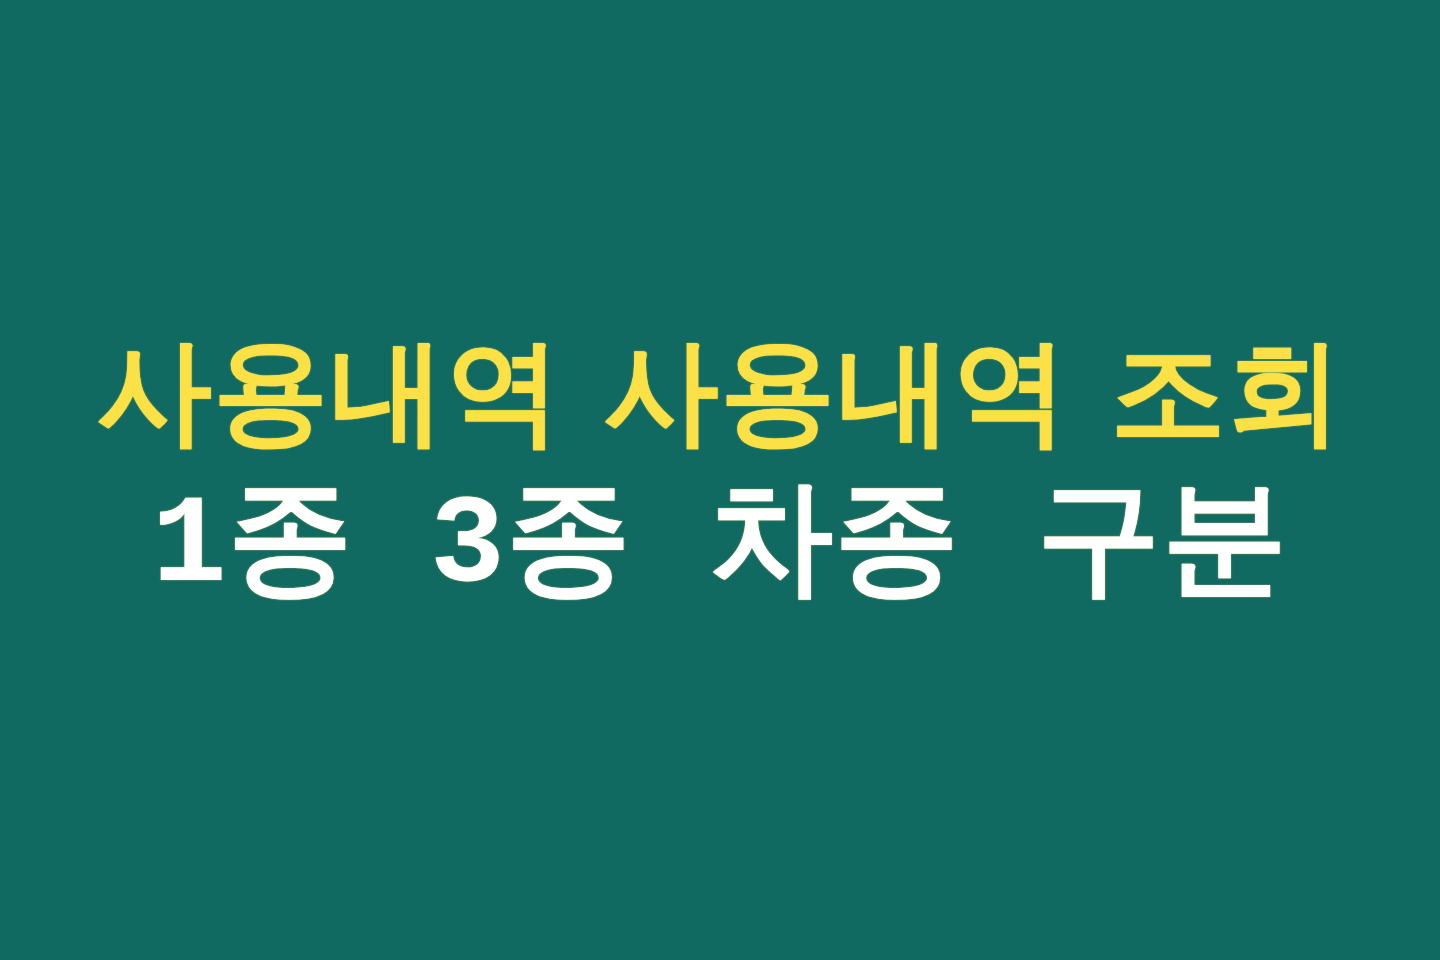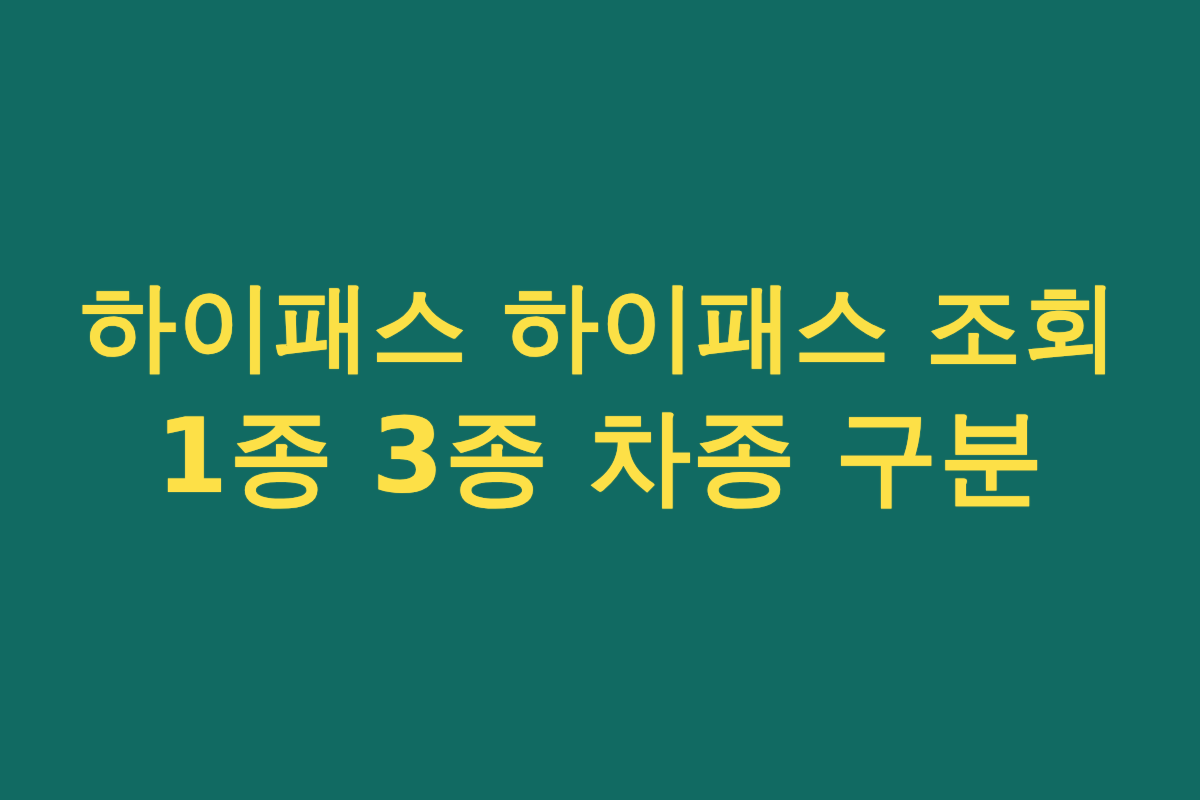--- a/index.html
+++ b/index.html
@@ -60,18 +60,18 @@
     letter-spacing: 1px;
   }
 </style>
 </head>
 <body>
 
 <div id="banner" style="background: rgb(17, 106, 98);">
 
   <div class="title-block">
 
-    <div class="title-line title-line-1" style="color: rgb(251, 224, 70);">하이패스 하이패스 조회</div>
+    <div class="title-line title-line-1" style="color: rgb(251, 224, 70);">사용내역 사용내역 조회</div>
 
-    <div class="title-line title-line-2" style="color: #fde047;">1종 3종 차종 구분</div>
+    <div class="title-line title-line-2" style="color: #ffffff; font-family: Liberation Mono, monospace;">1종 3종 차종 구분</div>
 
   </div>
 </div>
 
 </body></html>

